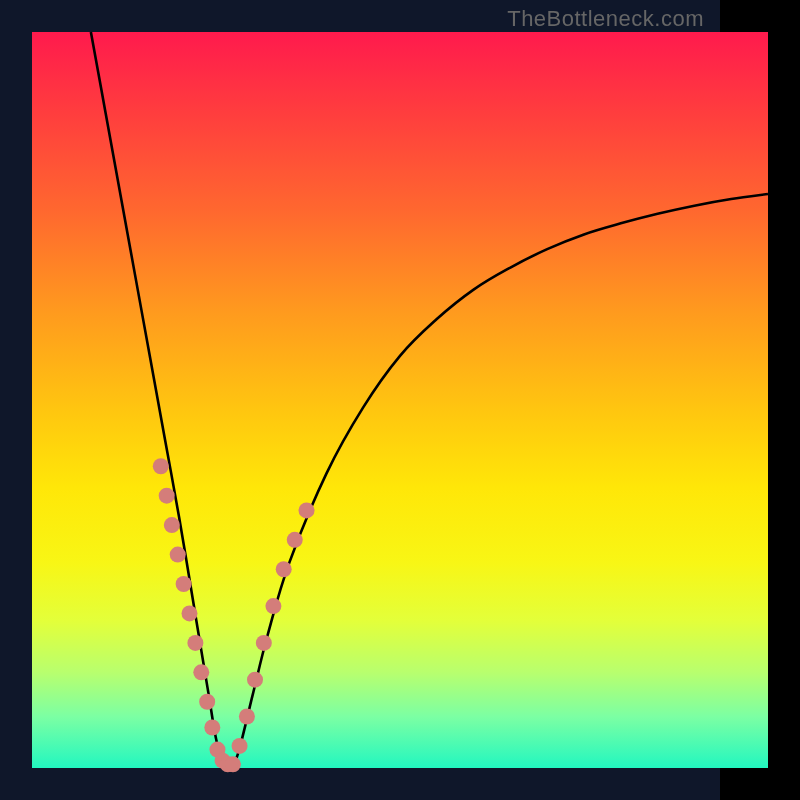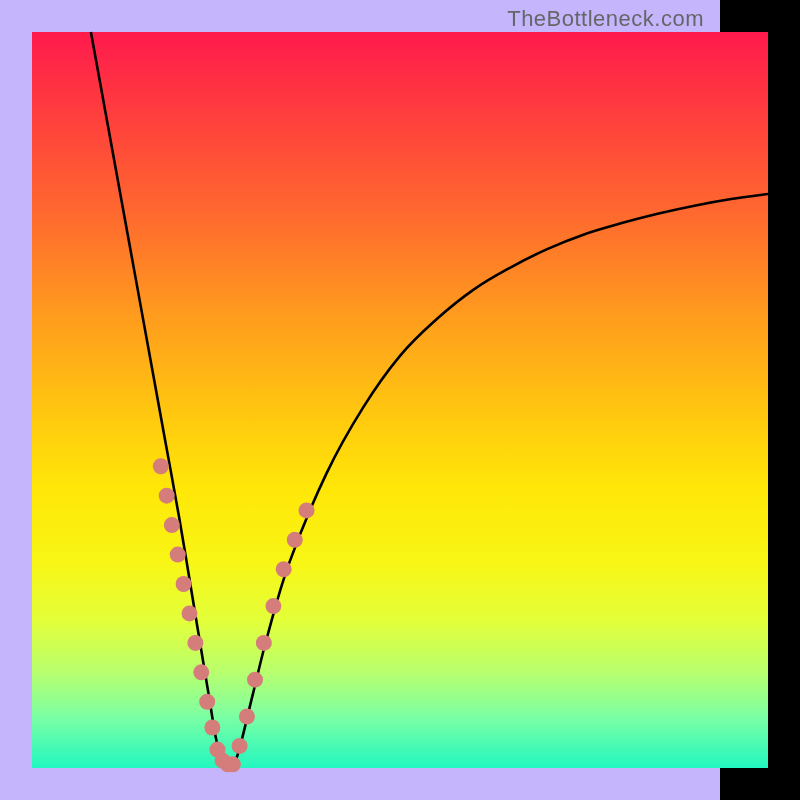--- a/index.html
+++ b/index.html
@@ -10,21 +10,21 @@
     overflow: hidden;
     background: #000;
     font-family: Arial, Helvetica, sans-serif;
   }
   .frame {
     position: absolute;
     left: 0;
     top: 0;
     width: 720px;
     height: 800px;
-    background: #c4b5fd;
+    background: #0f172a;
   }
   .plot {
     position: absolute;
     
     left: 32px;
     top: 32px;
     width: 736px;
     height: 736px;
     background: linear-gradient(
       to bottom,

